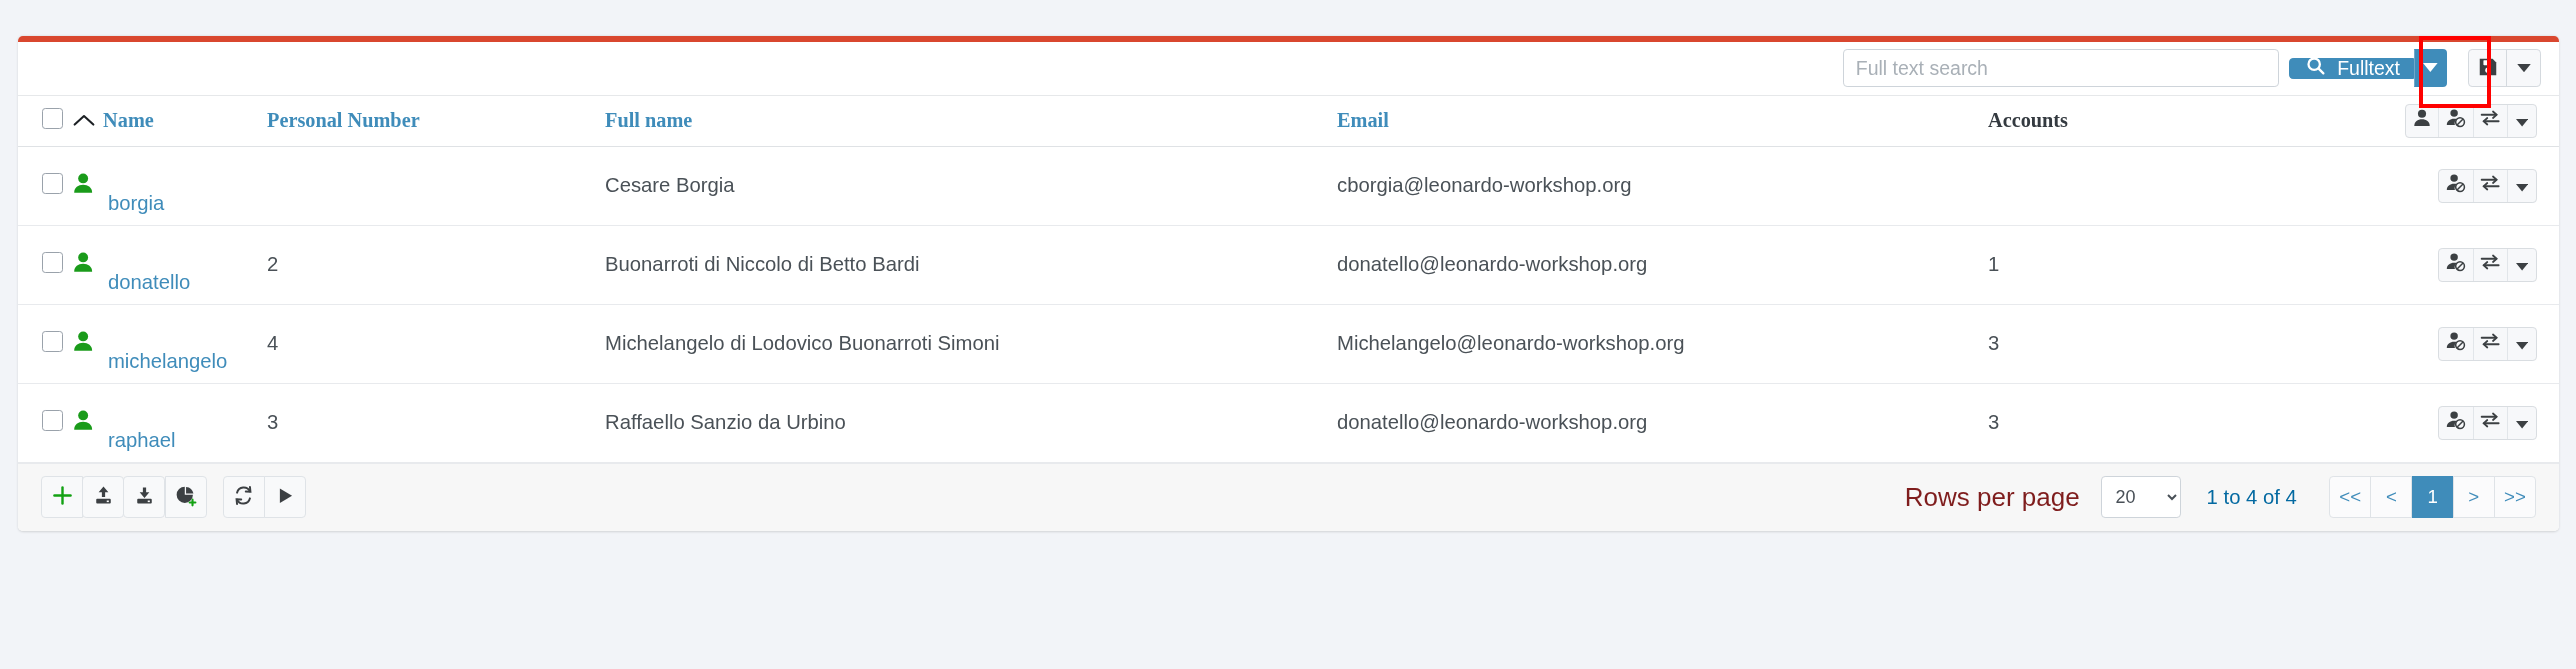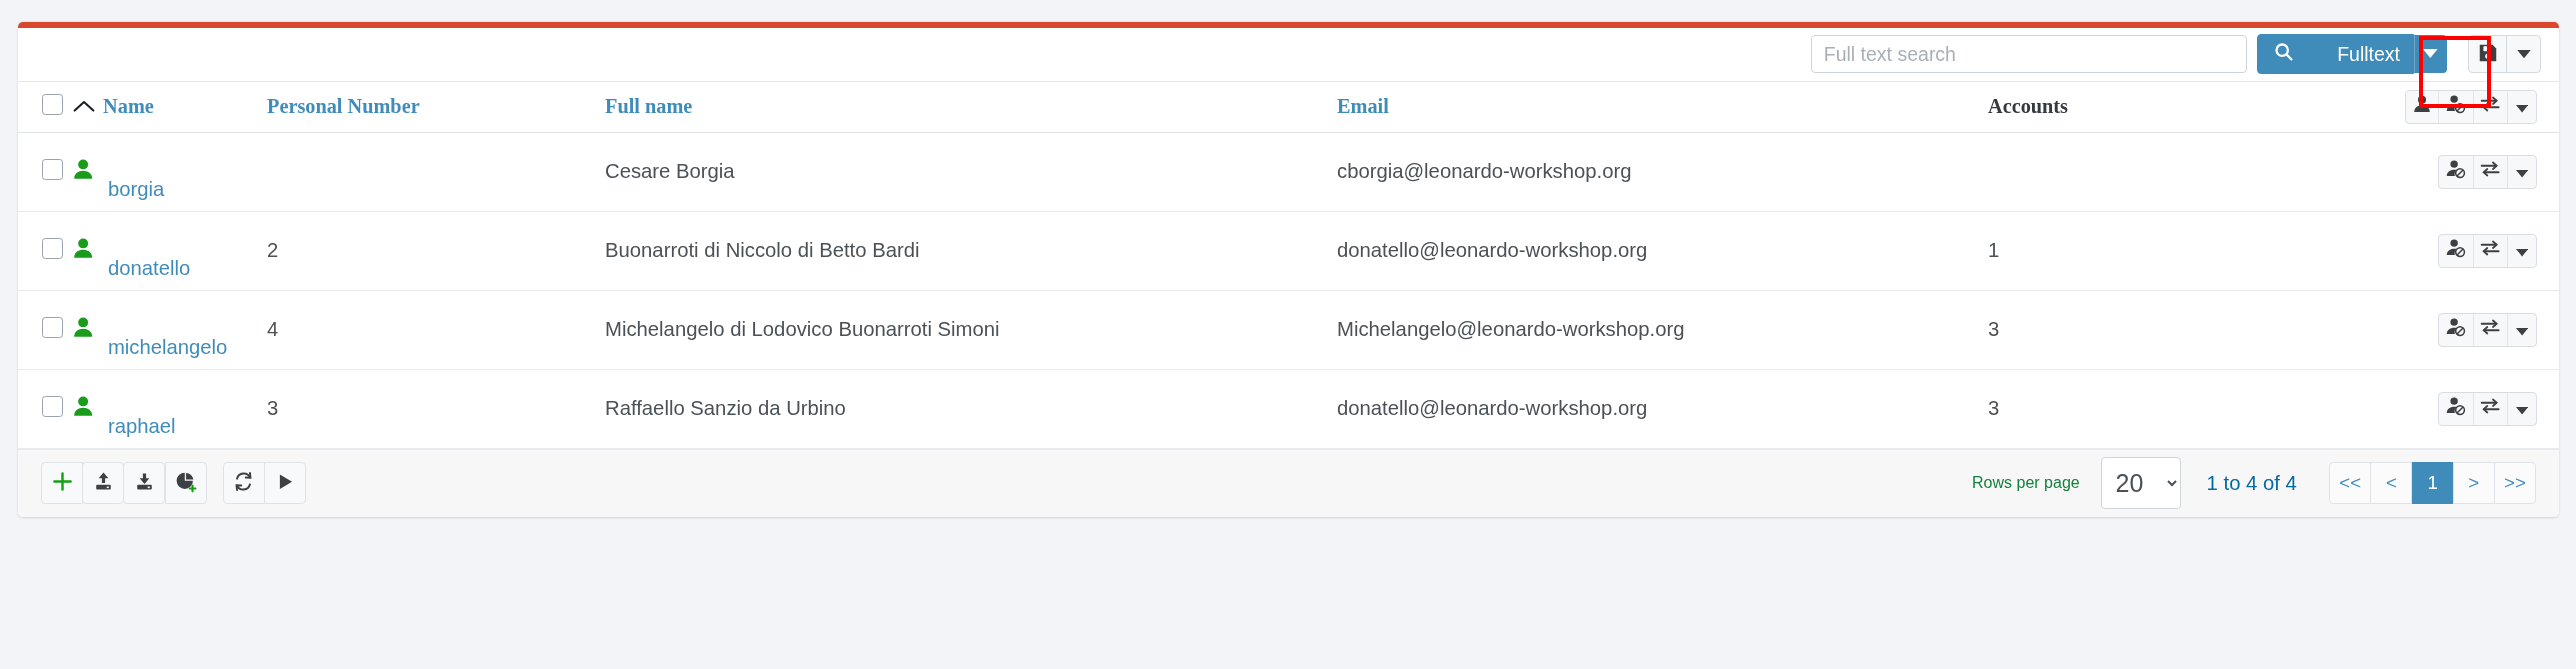--- a/index.html
+++ b/index.html
@@ -9,21 +9,21 @@
     background: #f2f4f8;
     font-family: "Liberation Sans", sans-serif;
     overflow: hidden;
   }
 
   .page { position: relative; width: 2576px; height: 669px; }
 
   
   .card {
     position: absolute;
-    left: 18px; top: 22px;
+    left: 18px; top: 36px;
     width: 2541px;
     background: #ffffff;
     border-radius: 4.9px;
     box-shadow: 0 0.8px 2.4px rgba(0,0,0,.14);
     overflow: hidden;
   }
   .accent-bar { height: 5.7px; background: #d9472f; width: 100%; }
 
   
   .toolbar {
@@ -42,30 +42,29 @@
     font-size: 19.5px;
     font-family: "Liberation Sans", sans-serif;
     color: #495057;
     background: #fff;
     outline: none;
   }
   .search-input::placeholder { color: #a9b0b7; }
 
   .btn-fulltext {
     margin-left: 9.8px;
-    height: 40px;
+    height: 21px;
     display: flex; align-items: center;
     background: #3f8cba;
     border: 0.8px solid #3f8cba;
     border-radius: 4.1px 0 0 4.1px;
     color: #fff;
     padding: 0 13px 0 14.6px;
     font-size: 19.5px;
     cursor: pointer;
-    gap: 32px;
   }
   .btn-fulltext .lbl { margin-left: 11.4px; }
   .btn-fulltext-caret {
     height: 38px; width: 33px;
     background: #3f8cba;
     border: 0.8px solid #3f8cba;
     border-left: 0.8px solid rgba(255,255,255,.25);
     border-radius: 0 4.1px 4.1px 0;
     display: flex; align-items: center; justify-content: center;
     cursor: pointer;
@@ -190,27 +189,27 @@
     cursor: pointer;
     margin-right: -0.8px;
   }
   .foot-btn:first-child { border-radius: 4.1px 0 0 4.1px; }
   .foot-btn:last-child  { border-radius: 0 4.1px 4.1px 0; margin-right: 0; }
 
   .foot-right {
     margin-left: auto;
     display: flex; align-items: center; gap: 21px;
   }
-  .rpp-label { font-size: 16px; color: #15803d; }
+  .rpp-label { font-size: 26px; color: #7f1d1d; }
   .rpp-select {
-    width: 80px; height: 52px;
+    width: 80px; height: 42px;
     border: 0.8px solid #ced4da;
     border-radius: 4.1px;
     background: #fff;
-    font-size: 25px;
+    font-size: 18px;
     color: #495057;
     font-family: "Liberation Sans", sans-serif;
     padding-left: 9.8px;
     cursor: pointer;
   }
   .range-label { font-size: 20.3px; color: #0369a1; margin-left: 4.9px; }
 
   .pager { display: flex; margin-left: 11.4px; }
   .pg {
     min-width: 42px; height: 42px;

